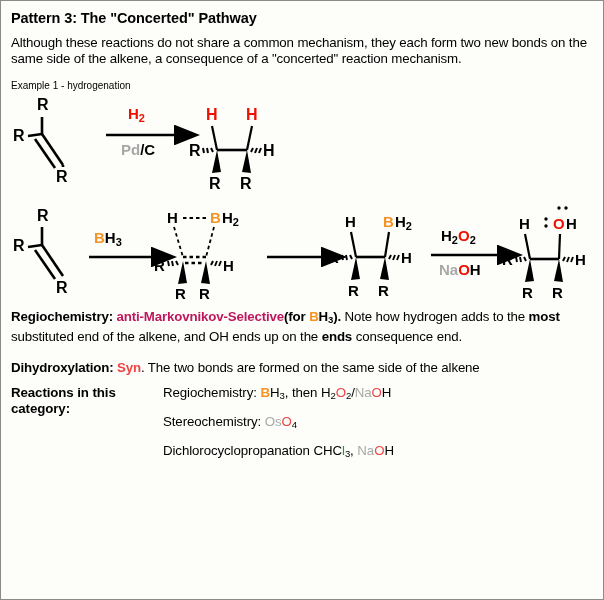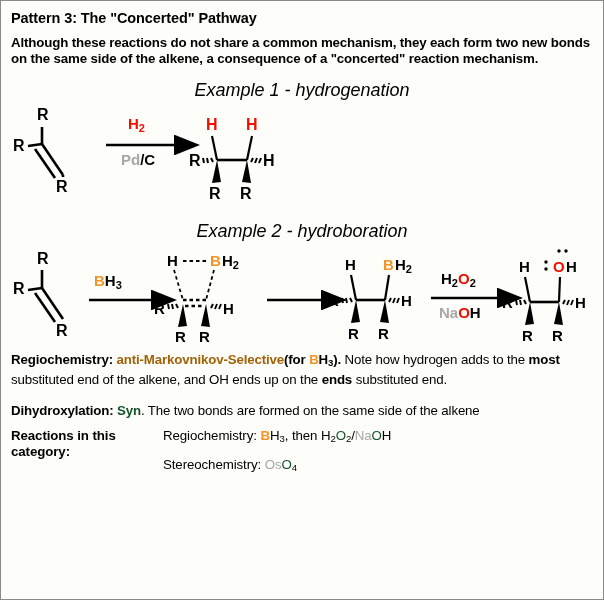--- a/index.html
+++ b/index.html
@@ -27,36 +27,33 @@
     font-size: 14.5px;
     font-weight: bold;
     letter-spacing: -0.1px;
     margin: 0 0 9px 0;
   }
   .intro {
     font-size: 13.3px;
     line-height: 16.2px;
     margin: 0 0 13px 0;
     letter-spacing: -0.15px;
-    font-weight: bold;
   }
   .example-label {
-    font-size: 18px;
-    font-style: italic;
+    font-size: 10px;
     margin: 0 0 2px 0;
-    text-align: center;
   }
   .scheme {
     margin: 0;
     display: block;
   }
-  .red { color: #14532d; }
+  .red { color: #ef4444; }
   .orange { color: #f59424; }
   .gray { color: #a8a8a8; }
-  .blue { color: #a16207; }
+  .blue { color: #be185d; }
   .green { color: #00b400; }
   .magenta { color: #ff2c9c; }
   .b { font-weight: bold; }
   .prose {
     font-size: 13.3px;
     line-height: 16.6px;
     letter-spacing: -0.15px;
   }
   .sect {
     margin: 0 0 9px 0;
@@ -150,21 +147,20 @@
         <line x1="240" y1="59" x2="242" y2="55"></line>
         <line x1="244" y1="60" x2="246" y2="55"></line>
         <line x1="248" y1="60" x2="250" y2="55"></line>
       </g>
 
       <polygon points="236,57 231,79 240,80" fill="#000"></polygon>
       <text x="229" y="96" font-size="16" font-weight="bold">R</text>
     </g>
   </svg>
 
-  <div class="example-label" style="margin-top:10px;">Example 2 - hydroboration</div>
 
   <svg class="scheme" width="590" height="100" viewBox="0 0 590 100">
     <defs>
       <marker id="ah2" markerWidth="10" markerHeight="8" refX="0" refY="4" orient="auto">
         <path d="M0,0 L10,4 L0,8 Z" fill="#000"></path>
       </marker>
     </defs>
 
     <g>
       <text x="26" y="20" font-size="16" font-weight="bold">R</text>
@@ -285,34 +281,39 @@
         <line x1="556" y1="61" x2="558" y2="56"></line>
         <line x1="560" y1="61" x2="562" y2="56"></line>
       </g>
       <polygon points="548,58 543,80 552,81" fill="#000"></polygon>
       <text x="541" y="97" font-size="15" font-weight="bold">R</text>
     </g>
   </svg>
 
   <div class="prose sect" style="margin-top:8px;">
     <span class="b">Regiochemistry:</span>
-    <span class="blue b">anti-Markovnikov-Selective</span><span class="b">(for </span><span class="b orange">B</span><span class="b">H<sub>3</sub></span><span class="b">).</span><span> Note how hydrogen adds to the </span><span class="b">most</span><span> substituted end of the alkene, and OH ends up on the </span><span class="b">ends</span><span> substituted end.</span>
+    <span class="blue b">anti-Markovnikov-Selective</span><span class="b">(for </span><span class="b orange">B</span><span class="b">H<sub>3</sub></span><span class="b">).</span><span> Note how hydrogen adds to the </span><span class="b">most</span><span> substituted end of the alkene, and OH ends up on the </span><span class="b">ends</span><span> consequence end.</span>
   </div>
 
   <div class="prose sect" style="margin-top:14px;">
     <span class="b">Dihydroxylation:</span>
     <span class="red b">Syn</span><span>. The two bonds are formed on the same side of the alkene</span>
   </div>
 
   <ul class="rxn-list reactions-block">
     <li>
       <span class="rxn-head">Reactions in this category:</span>
       <span>Regiochemistry:</span>
       <span><span class="orange b">B</span>H<sub>3</sub>, then H<sub>2</sub><span class="red">O</span><sub>2</sub>/<span class="gray">Na</span><span class="red">O</span>H</span>
     </li>
     <li>
       <span class="rxn-head"></span>
       <span>Stereochemistry:</span>
       <span><span class="gray">Os</span><span class="red">O</span><sub>4</sub></span>
     </li>
+    <li>
+      <span class="rxn-head"></span>
+      <span>Dichlorocyclopropanation</span>
+      <span> CHC<span class="green">l</span><sub>3</sub>, <span class="gray">Na</span><span class="red">O</span>H</span>
+    </li>
   </ul>
 
 </div>
 
 </body></html>

